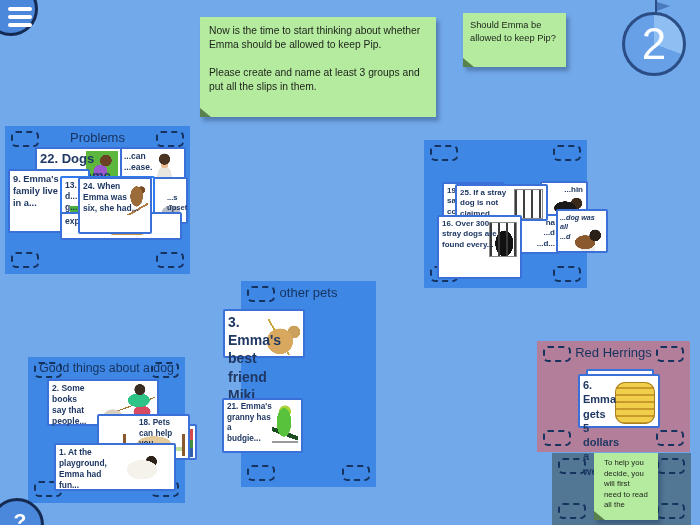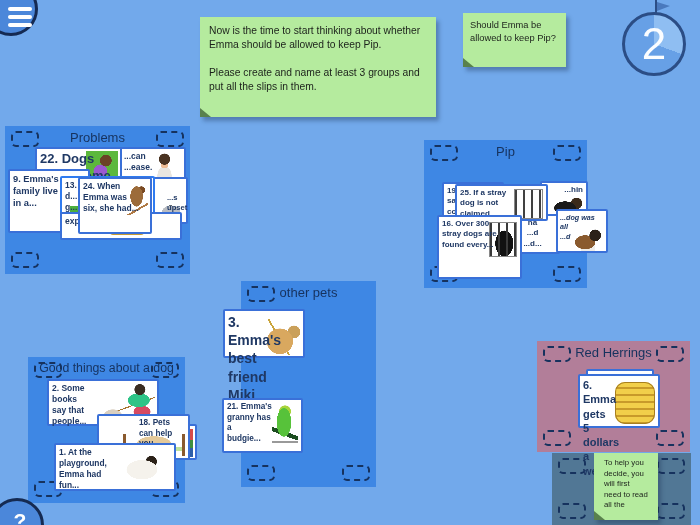--- a/index.html
+++ b/index.html
@@ -58,21 +58,21 @@
   #card-upset{left:151px;top:177px;width:37px;height:47px;z-index:4;}
   #card-upset .ctext{font-size:7.6px;padding:14px;}
   #card-expensive{left:60px;top:212px;width:122px;height:28px;z-index:6;}
   #card-24{left:78px;top:177px;width:74px;height:57px;z-index:7;}
   
   #card-19{left:442px;top:182px;width:62px;height:46px;z-index:2;}
   #card-19 .ctext{font-size:8px;}
   #card-hin{left:540px;top:181px;width:48px;height:37px;z-index:2;}
   #card-hin .ctext{text-align:right;font-size:8px;}
   #card-na{left:505px;top:214px;width:55px;height:40px;z-index:2;}
-  #card-na .ctext{text-align:center;font-size:8px;}
+  #card-na .ctext{text-align:right;font-size:8px;}
   #card-25{left:455px;top:184px;width:93px;height:37px;z-index:3;}
   #card-25 .ctext{font-size:8px;}
   #card-16{left:437px;top:215px;width:85px;height:64px;z-index:5;}
   #card-16 .ctext{font-size:8px;}
   #card-dogwasall{left:556px;top:209px;width:52px;height:44px;z-index:6;font-style:italic;}
   #card-dogwasall .ctext{font-size:7.2px;padding:2px;}
   
   #card-3{left:223px;top:309px;width:82px;height:49px;z-index:2;}
   #card-3 .ctext{font-size:14px;width:46px;}
   #card-21{left:222px;top:398px;width:81px;height:55px;z-index:2;}
@@ -175,21 +175,20 @@
   <div id="note-help" class="note">To help you decide, you will first need to read all the</div>
 
   <div id="grp-problems" class="group">
     <div class="gtitle">Problems</div>
     <div class="corn tl"></div>
     <div class="corn tr"></div>
     <div class="corn bl"></div>
     <div class="corn br"></div>
   </div>
   <div id="grp-pip" class="group">
-    <div class="gtitle">Pip</div>
     <div class="corn tl"></div>
     <div class="corn tr"></div>
     <div class="corn bl"></div>
     <div class="corn br"></div>
   </div>
   <div id="grp-otherpets" class="group">
     <div class="gtitle">other pets</div>
     <div class="corn tl"></div>
     <div class="corn bl"></div>
     <div class="corn br"></div>

